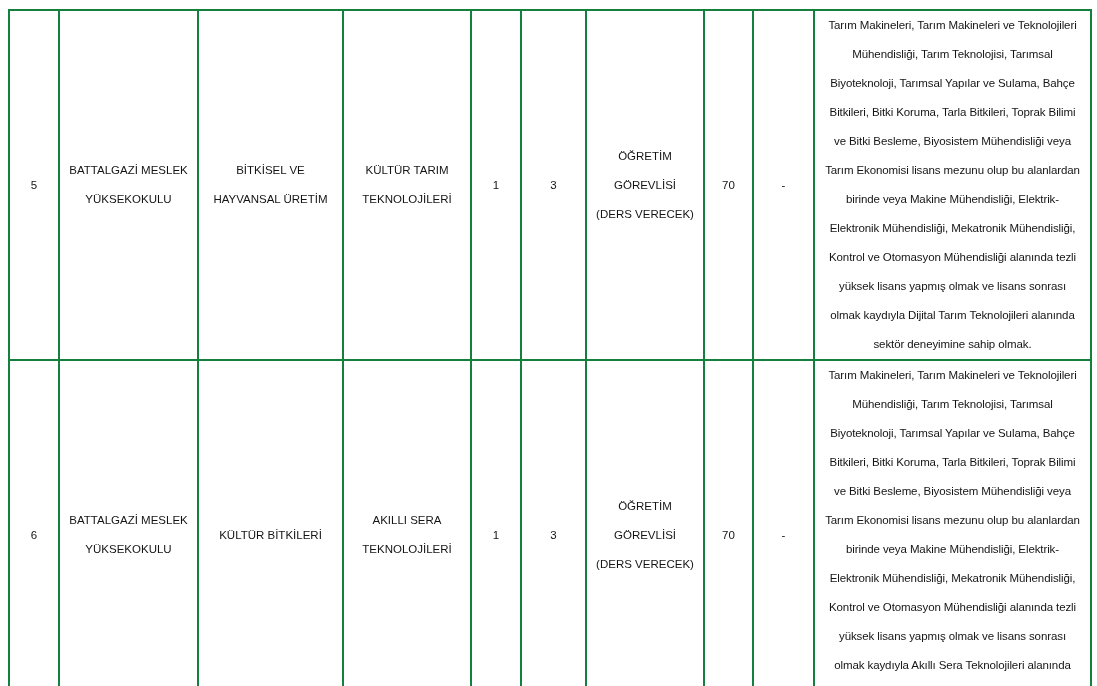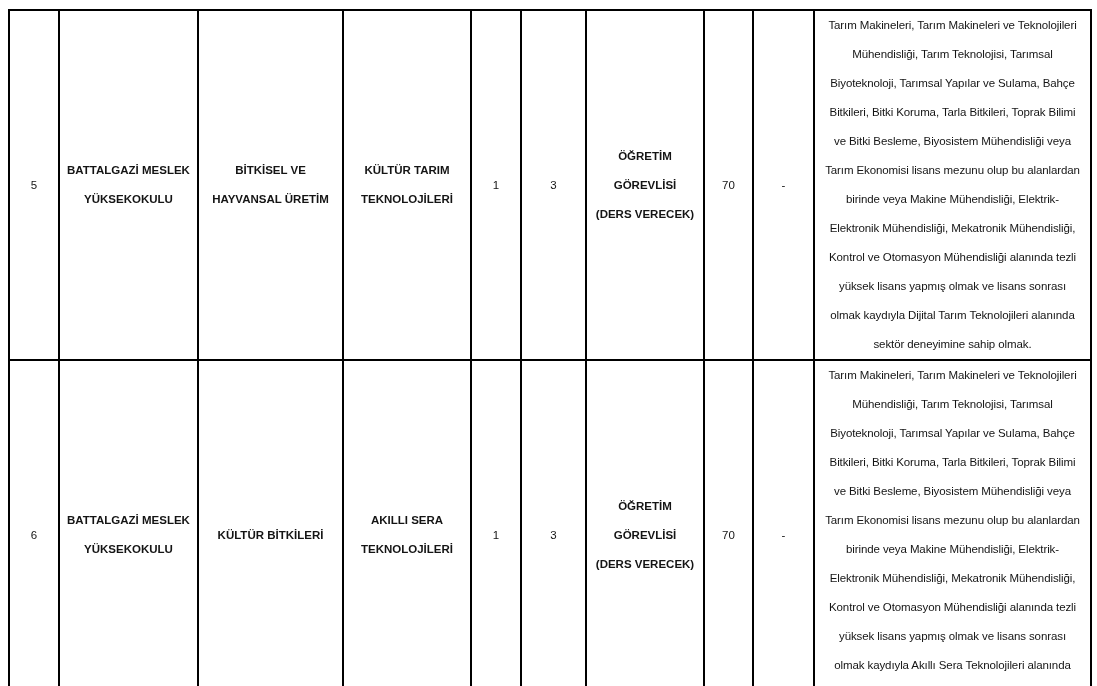--- a/index.html
+++ b/index.html
@@ -21,33 +21,33 @@
   }
   table.jobs {
     position: absolute;
     left: 8px;
     top: 9px;
     width: 1082px;
     border-collapse: collapse;
     table-layout: fixed;
   }
   table.jobs td {
-    border: 2px solid #000000;
+    border: 2px solid #15803d;
     vertical-align: middle;
     text-align: center;
     font-size: 11.5px;
     line-height: 29px;
     padding: 0 2px;
     overflow: hidden;
     background: #ffffff;
   }
   tr.row-a { height: 334px; }
   tr.row-b { height: 333px; }
   
-  td.lines { white-space: pre-line; font-weight: bold; }
+  td.lines { white-space: pre-line; }
   
   td.req {
     text-align: left;
     font-size: 11px;
     line-height: 27px;
     letter-spacing: -0.1px;
     padding: 0 9px;
     white-space: pre-line;
     vertical-align: middle;
   }

